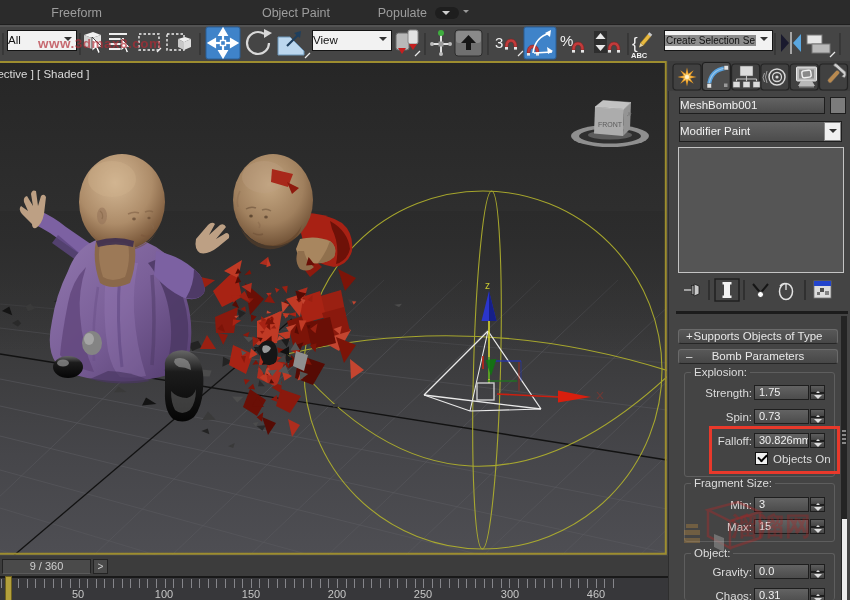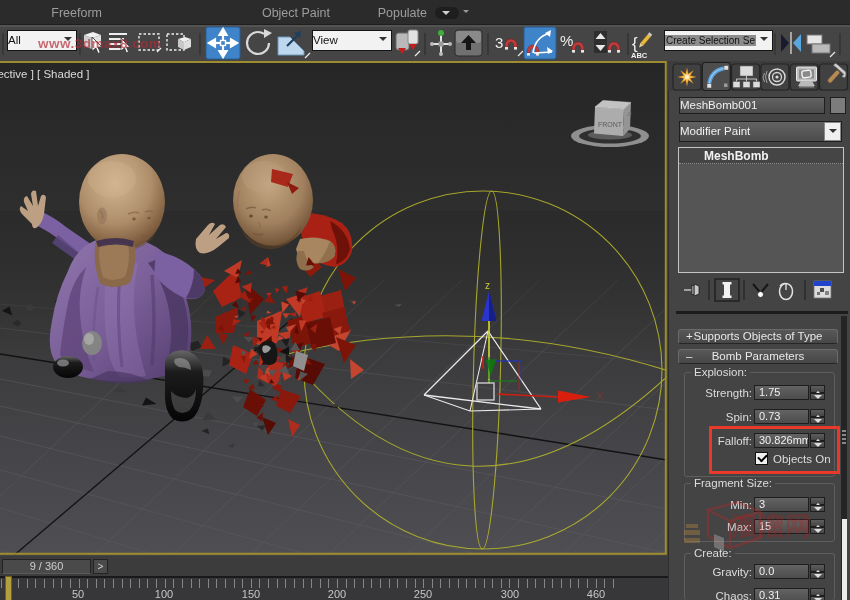--- a/index.html
+++ b/index.html
@@ -604,21 +604,20 @@
         <path d="M-8,-6 Q-8,-8 -5,-8 L6,-8 Q9,-6 9,-3 L6,-2 L6,-5 L-5,-5 Q-8,-4 -8,-6 Z" fill="#d0d0d0" stroke="#666" stroke-width="0.6"></path>
         <rect x="-2.2" y="-4" width="4.4" height="15" rx="1.8" fill="#b98a50" stroke="#555" stroke-width="0.5"></rect>
       </g>
 </svg>
 <div class="fld" style="left:679px;top:97px;width:146px;height:17px;line-height:15px;font-size:11.5px">MeshBomb001</div>
 <div style="position:absolute;left:830px;top:97px;width:16px;height:17px;background:#7c7c7c;border:1px solid #1e1e1e"></div>
 <div class="fld" style="left:679px;top:121px;width:163px;height:21px;line-height:19px;font-size:11.5px">Modifier Paint</div>
 <div style="position:absolute;left:824px;top:122px;width:17px;height:19px;background:#f0f0f0;border:1px solid #8a8a8a"></div>
 <div style="position:absolute;left:829px;top:129px;border:4.5px solid transparent;border-top-color:#333"></div>
 <div style="position:absolute;left:678px;top:147px;width:166px;height:126px;background:#555;border:1px solid #c4c4c4"></div>
-<div style="position:absolute;left:679px;top:148px;width:164px;height:16px;background:#454545;border-bottom:1px dotted #909090;color:#f2f2f2;font-size:12px;font-weight:bold;line-height:16px;padding-left:25px">MeshBomb</div>
 <svg width="182" height="26" viewBox="0 0 182 26" style="position:absolute;left:668px;top:277px" xmlns="http://www.w3.org/2000/svg">
 <g stroke="#2a2a2a" stroke-width="1.5">
         <line x1="41" y1="3" x2="41" y2="23"></line>
         <line x1="76" y1="3" x2="76" y2="23"></line>
         <line x1="137" y1="3" x2="137" y2="23"></line>
       </g>
 <line x1="16" y1="13" x2="26" y2="13" stroke="#b9b9b9" stroke-width="1.6"></line>
 <polygon points="26,7 31,9 31,17 26,19" fill="#c9c9c9" stroke="#1a1a1a" stroke-width="0.8"></polygon>
 <rect x="23.5" y="8.5" width="2.5" height="9" fill="#8a8a8a" stroke="#1a1a1a" stroke-width="0.6"></rect>
 <rect x="47" y="2" width="24" height="22" fill="none" stroke="#1e1e1e" stroke-width="1.4"></rect>
@@ -688,21 +687,21 @@
 <div class="fld" style="left:754px;top:519px;width:55px;padding-left:4px">15</div>
 <div class="spin" style="left:810px;top:519px">
       <div class="sb">
         <div class="tu"></div>
       </div>
       <div class="sb">
         <div class="td"></div>
       </div>
     </div>
 <div class="grp" style="left:684px;top:553px;width:151px;height:47px;border-bottom:none"></div>
-<div class="glab" style="left:691px;top:547px">Create:</div>
+<div class="glab" style="left:691px;top:547px">Object:</div>
 <div class="rlab" style="right:98px;top:565px">Gravity:</div>
 <div class="fld" style="left:754px;top:564px;width:55px;padding-left:4px">0.0</div>
 <div class="spin" style="left:810px;top:564px">
       <div class="sb">
         <div class="tu"></div>
       </div>
       <div class="sb">
         <div class="td"></div>
       </div>
     </div>

